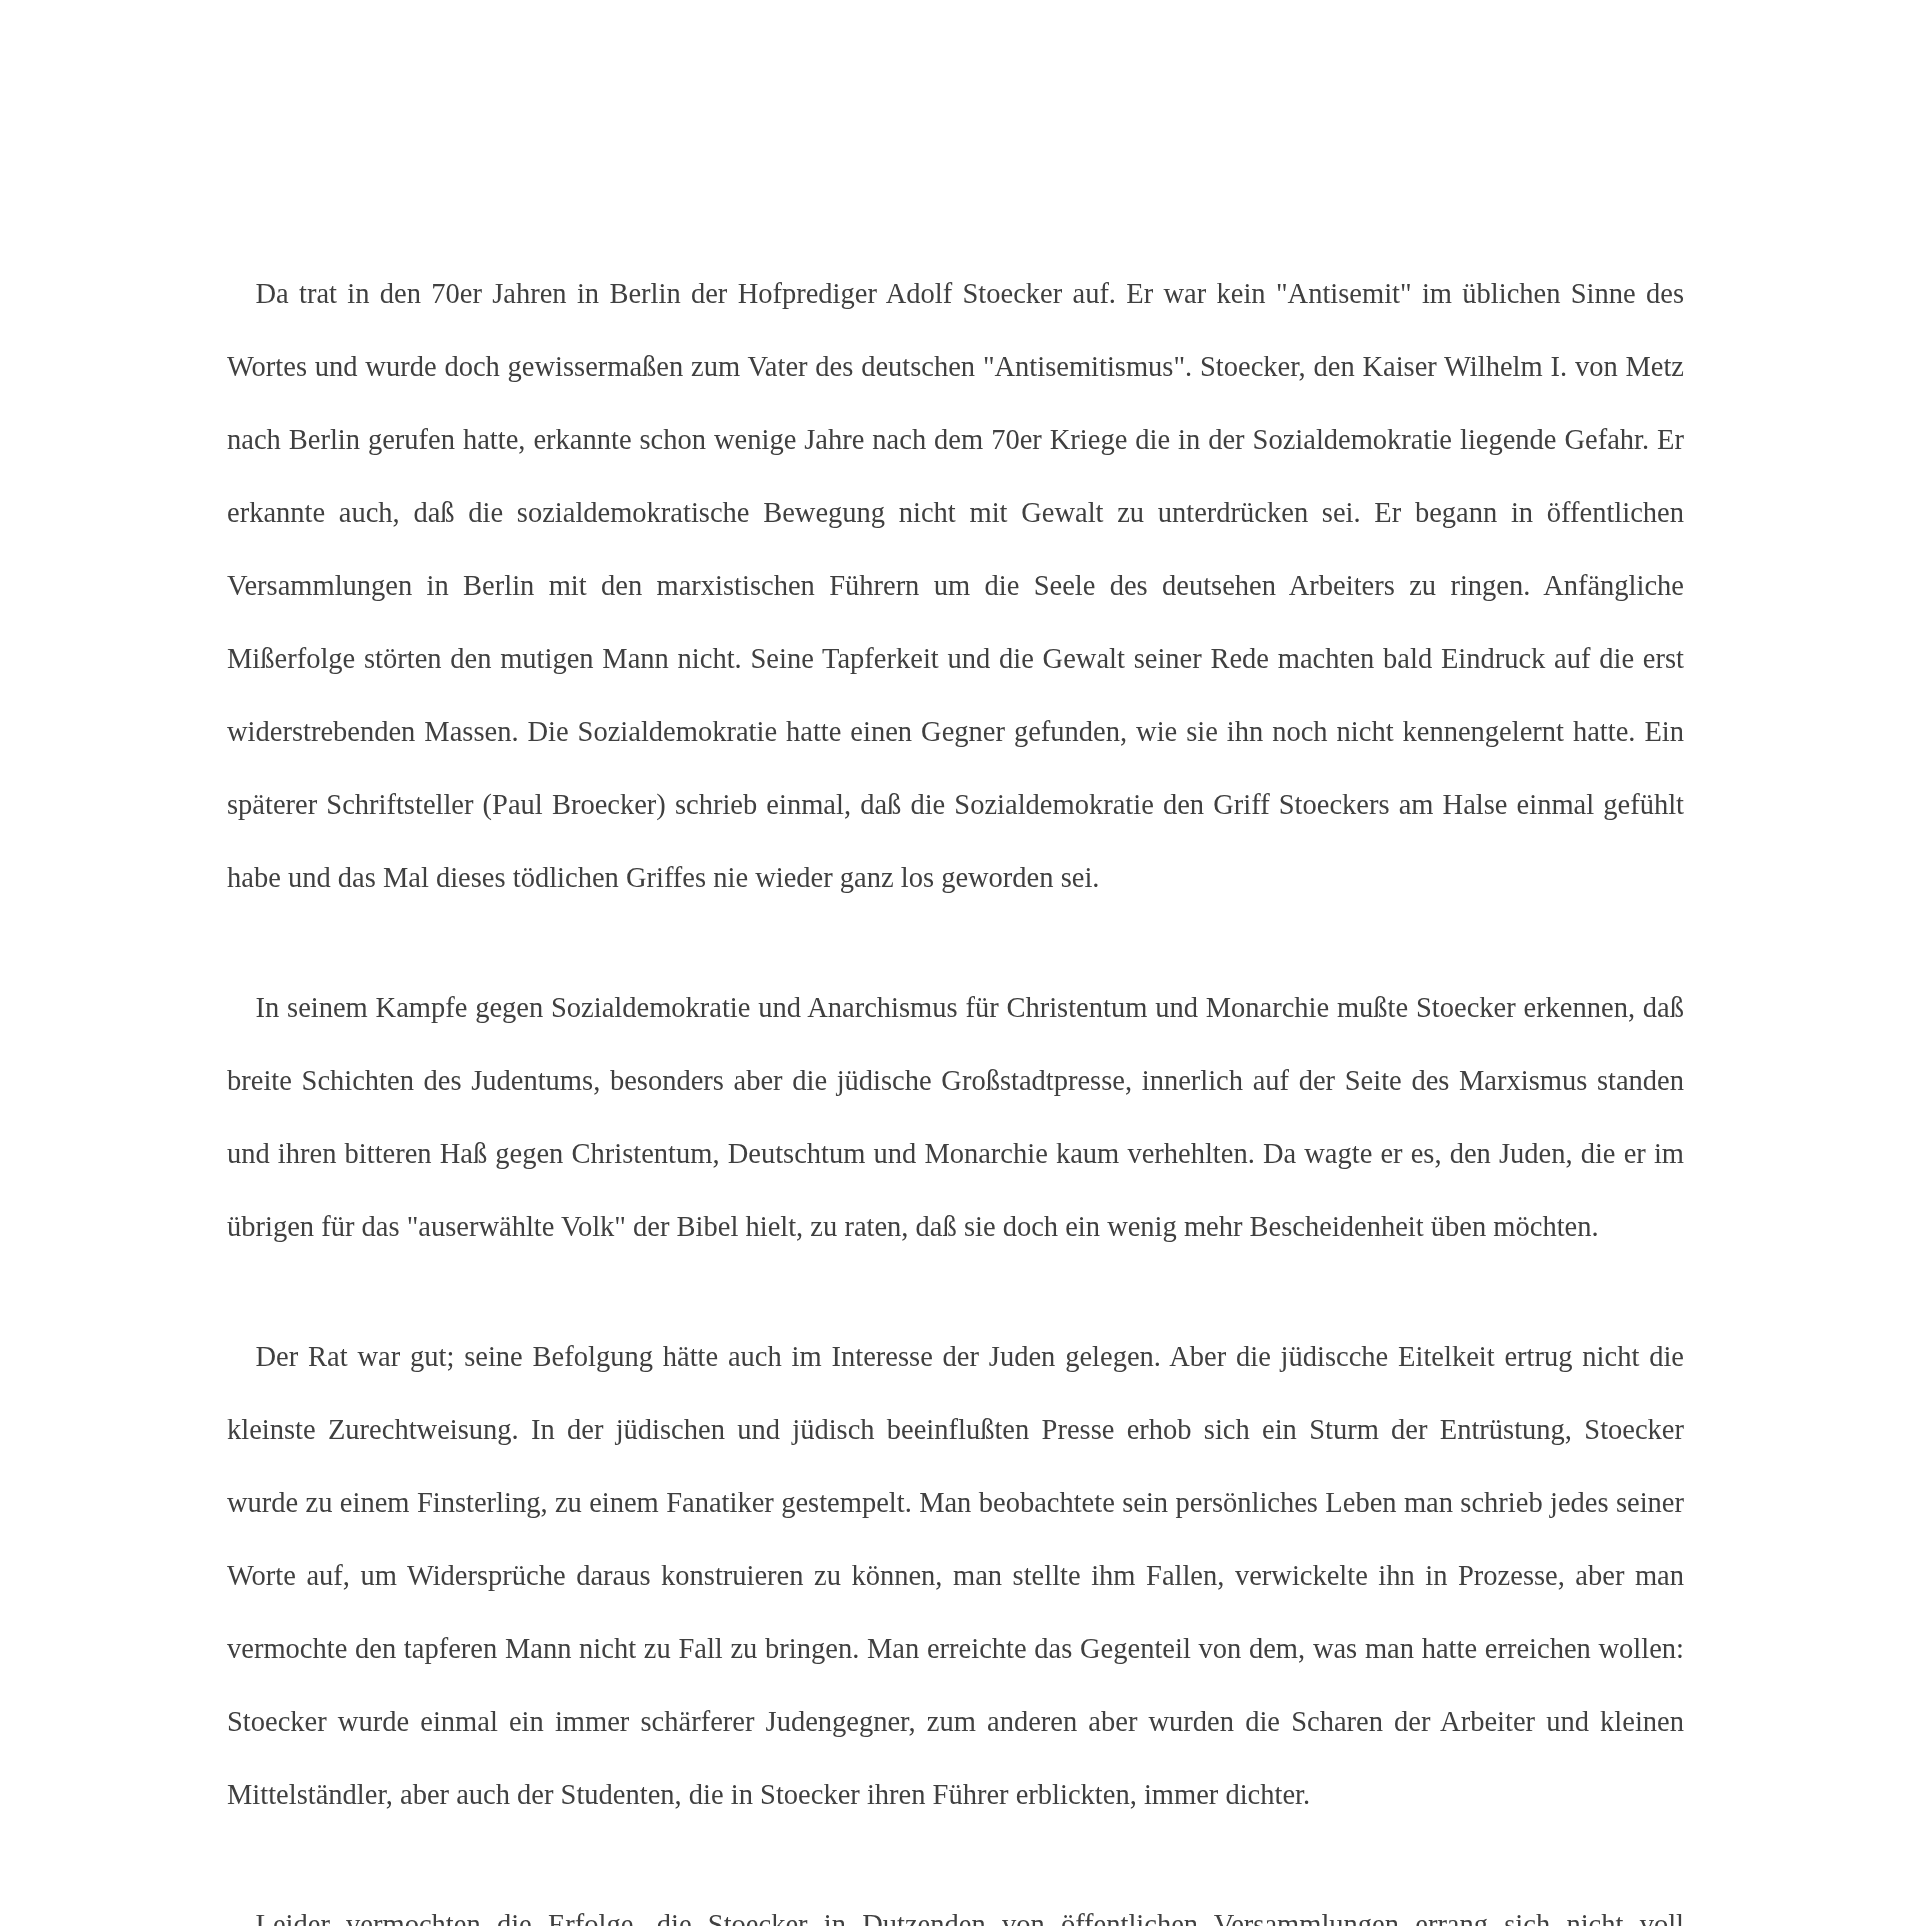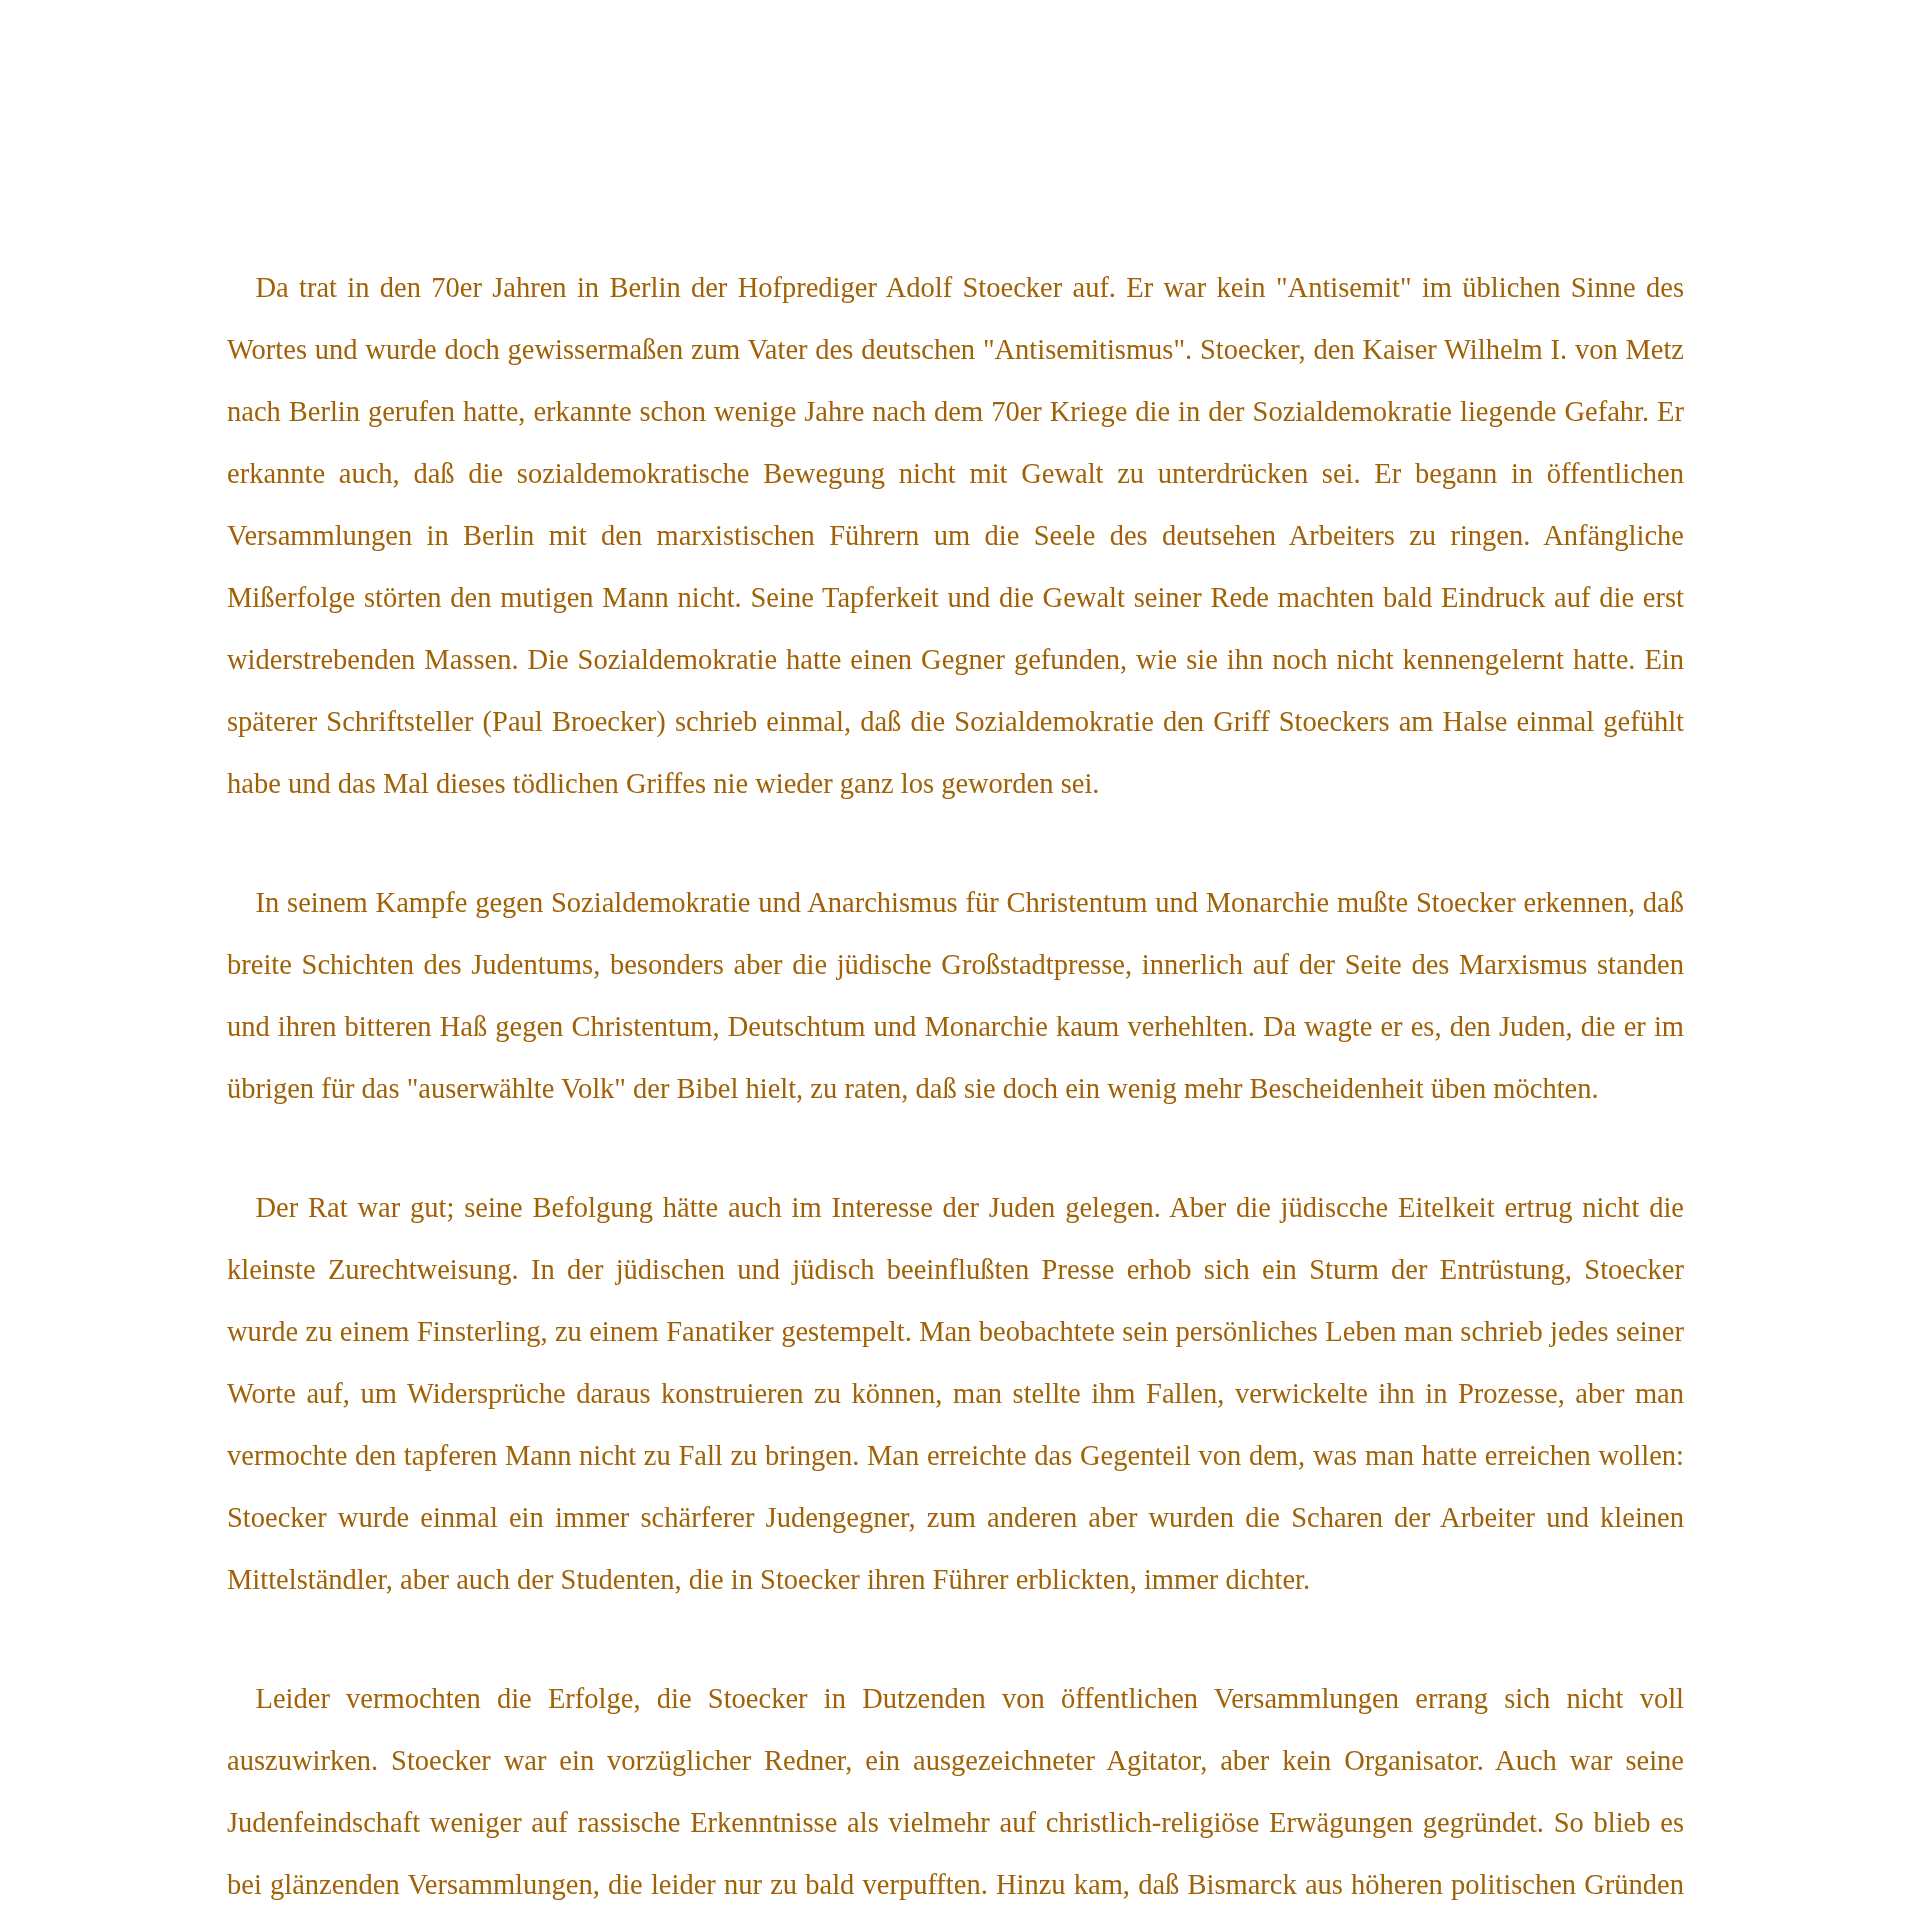--- a/index.html
+++ b/index.html
@@ -17,22 +17,22 @@
   }
   .text-column {
     position: absolute;
     left: 227px;
     top: 257px;
     width: 1457px;
   }
   .para {
     font-family: "Liberation Serif", "DejaVu Serif", serif;
     font-size: 28.5px;
-    line-height: 62px;
-    color: #a16207;
+    line-height: 73px;
+    color: #404040;
     text-align: justify;
     text-justify: inter-word;
     text-indent: 28.5px;
     margin: 0 0 57px 0;
     hyphens: none;
     -webkit-hyphens: none;
     word-spacing: 0px;
   }
   .para:last-of-type {
     margin-bottom: 0;

